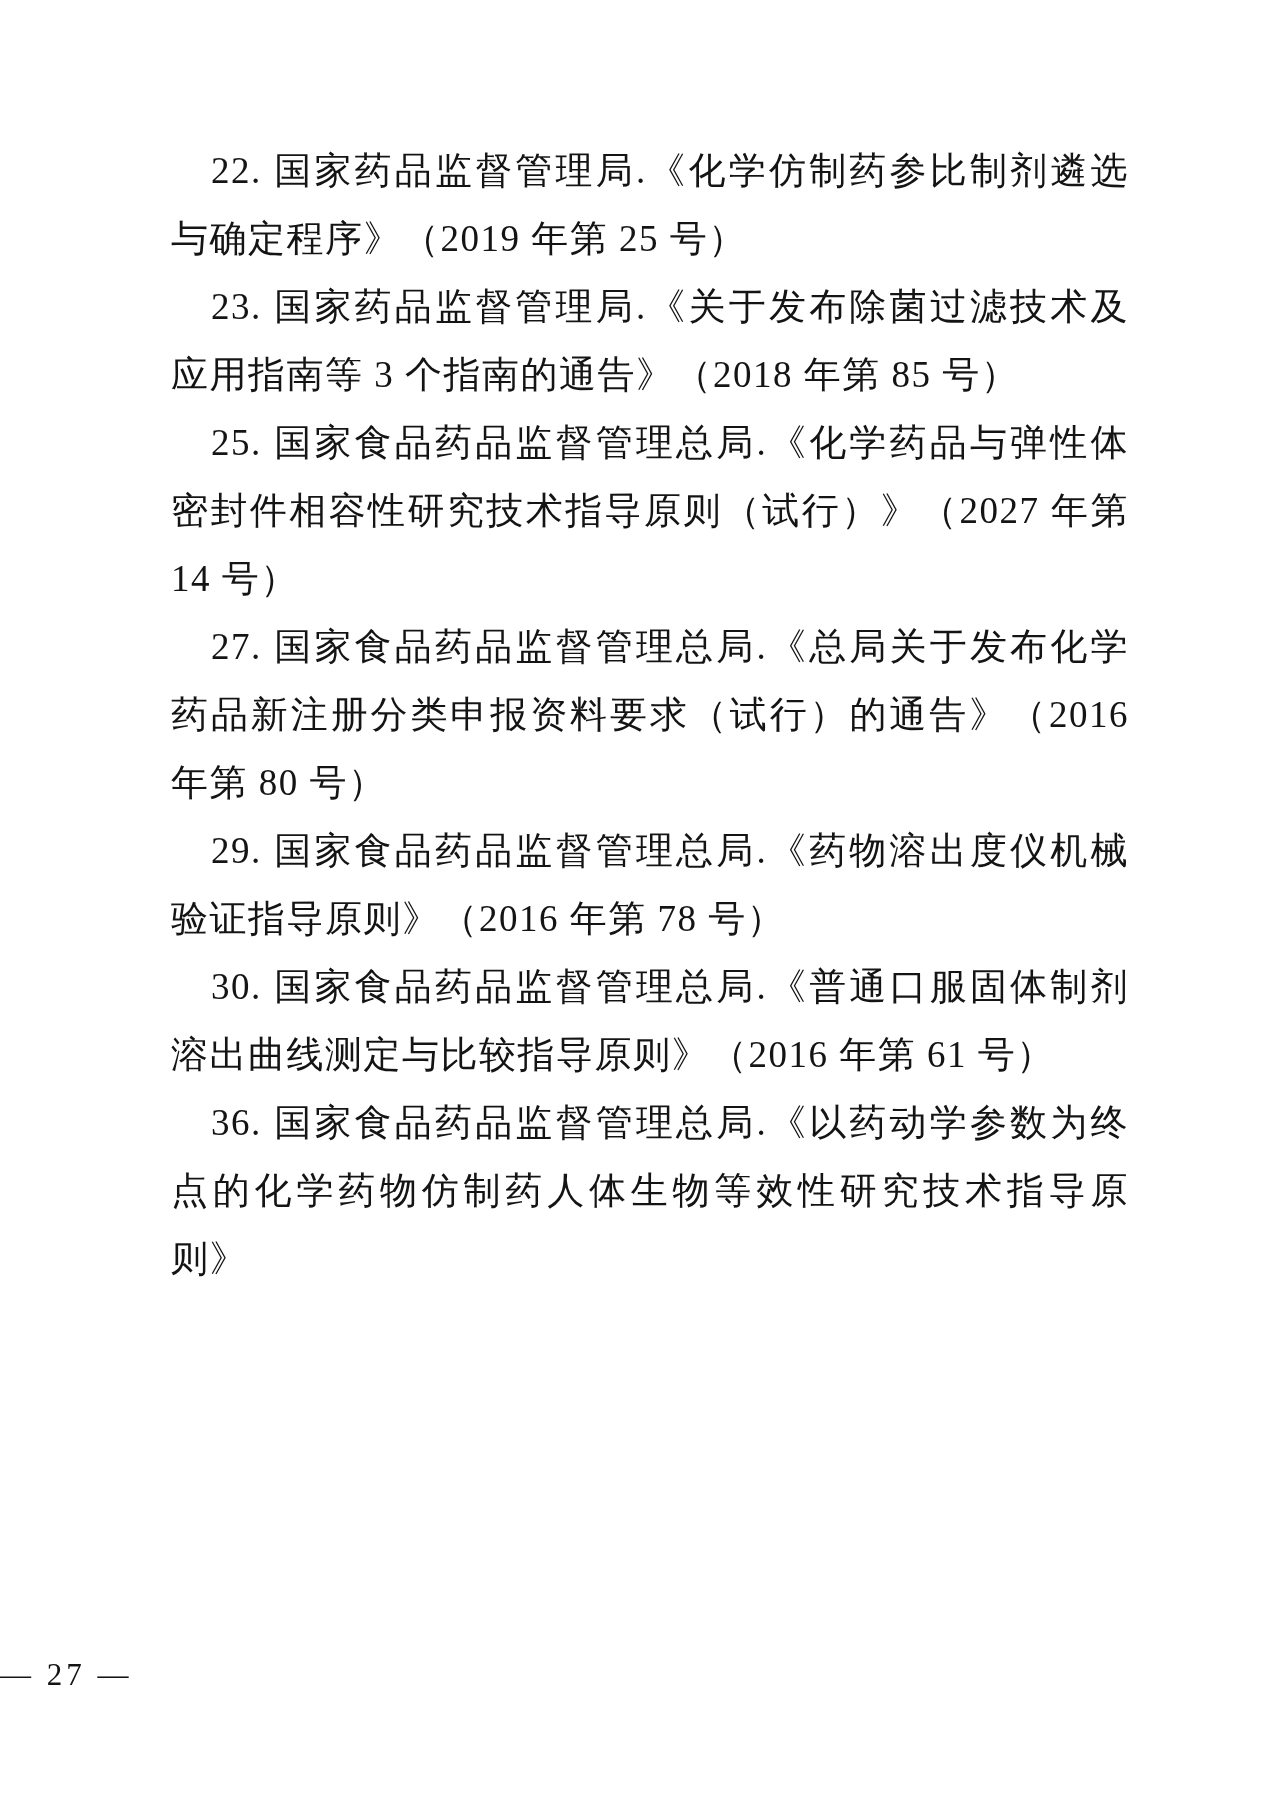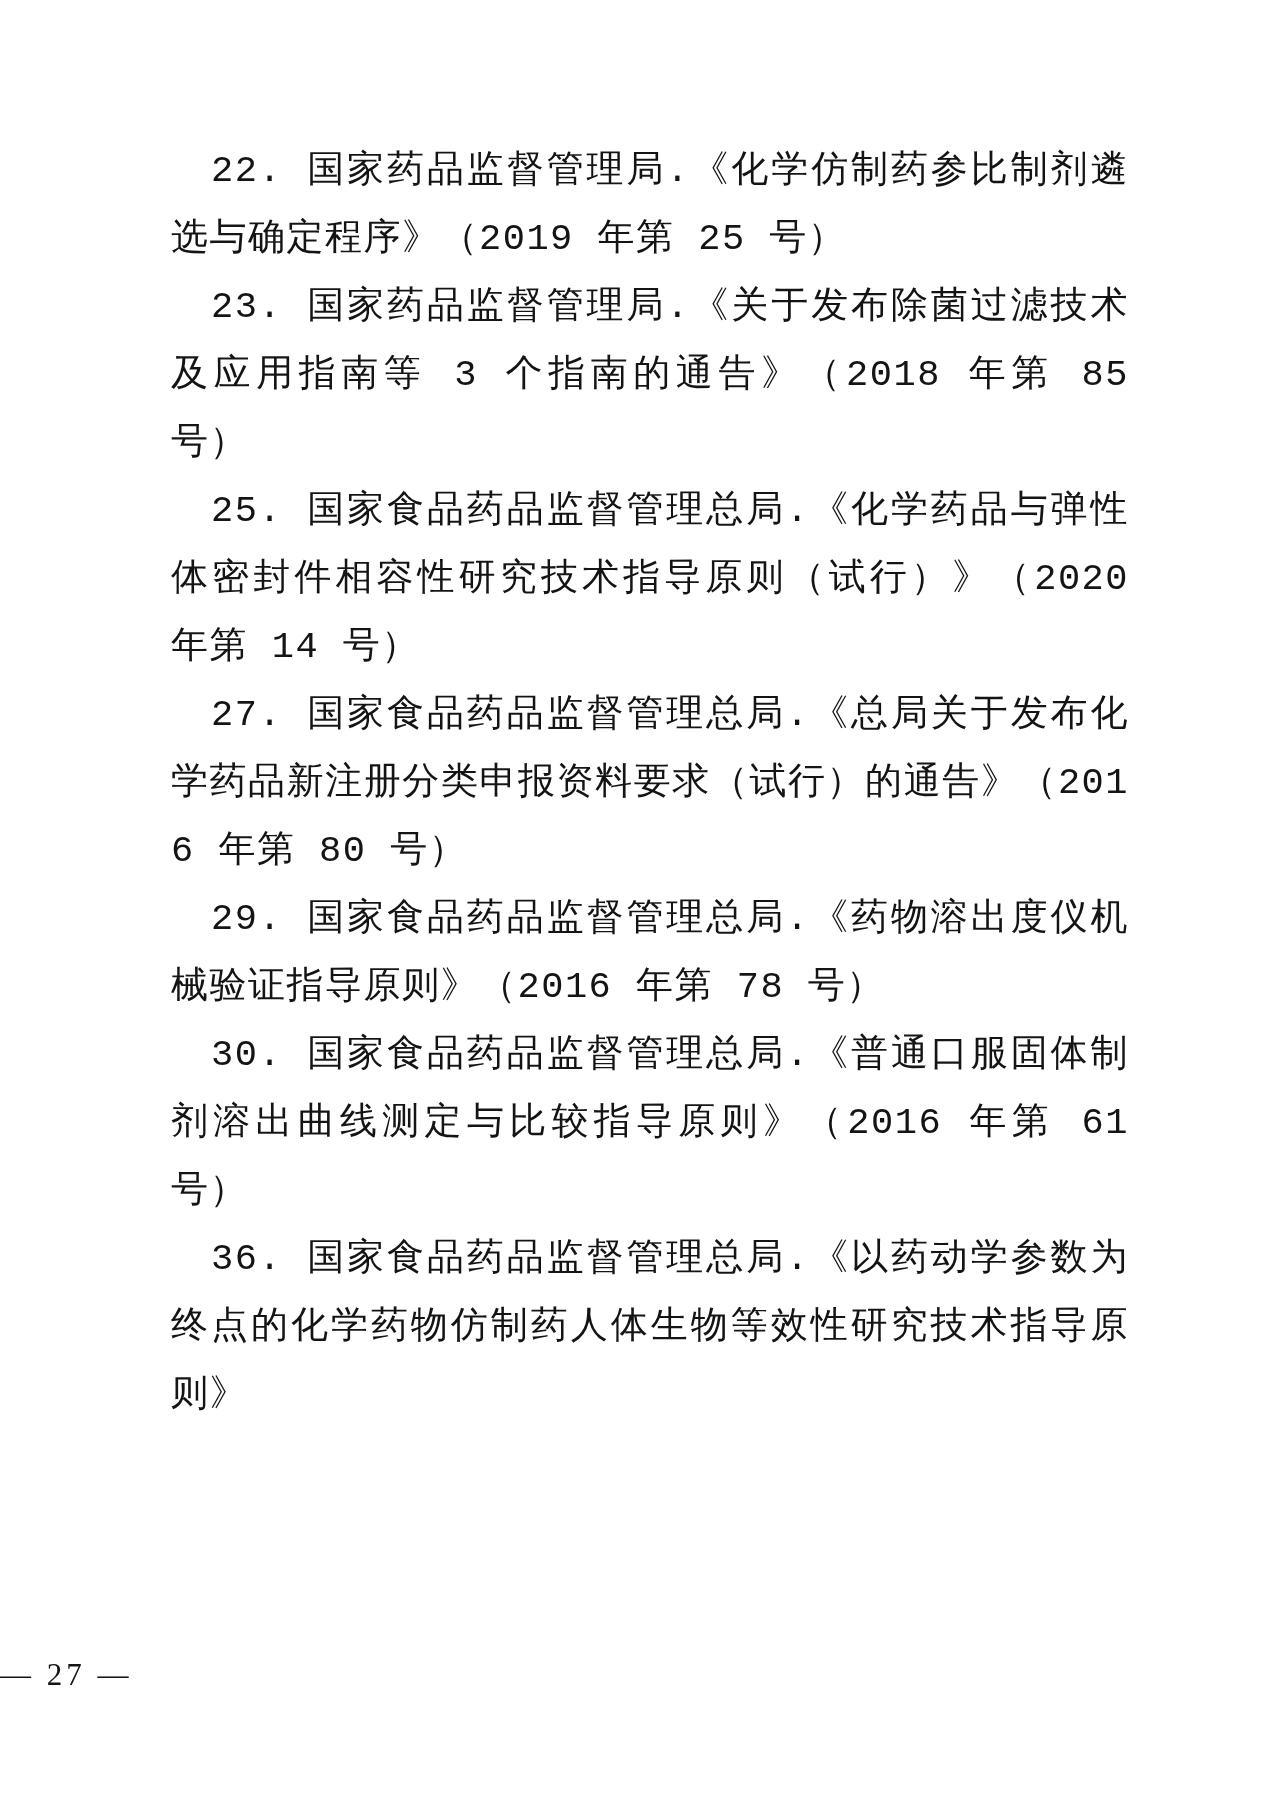--- a/index.html
+++ b/index.html
@@ -31,21 +31,20 @@
   }
   .ref {
     margin: 0;
     font-size: 37px;
     line-height: 68px;
     letter-spacing: 1.5px;
     text-align: justify;
     text-justify: inter-ideograph;
     text-indent: 40px;
     word-break: break-all;
-    font-family: Liberation Mono, monospace;
   }
   .footer {
     position: absolute;
     top: 1655px;
     left: 0;
     width: 1280px;
     text-align: left;
     font-size: 31px;
     line-height: 40px;
     letter-spacing: 4px;
@@ -53,21 +52,21 @@
   }
 </style>
 </head>
 <body>
 
 <div class="page">
 
   <div class="content">
     <p class="ref">22. 国家药品监督管理局.《化学仿制药参比制剂遴选与确定程序》（2019 年第 25 号）</p>
     <p class="ref">23. 国家药品监督管理局.《关于发布除菌过滤技术及应用指南等 3 个指南的通告》（2018 年第 85 号）</p>
-    <p class="ref">25. 国家食品药品监督管理总局.《化学药品与弹性体密封件相容性研究技术指导原则（试行）》（2020 年第 14 号）</p>
+    <p class="ref">25. 国家食品药品监督管理总局.《化学药品与弹性体密封件相容性研究技术指导原则（试行）》（2027 年第 14 号）</p>
     <p class="ref">27. 国家食品药品监督管理总局.《总局关于发布化学药品新注册分类申报资料要求（试行）的通告》（2016 年第 80 号）</p>
     <p class="ref">29. 国家食品药品监督管理总局.《药物溶出度仪机械验证指导原则》（2016 年第 78 号）</p>
     <p class="ref">30. 国家食品药品监督管理总局.《普通口服固体制剂溶出曲线测定与比较指导原则》（2016 年第 61 号）</p>
     <p class="ref">36. 国家食品药品监督管理总局.《以药动学参数为终点的化学药物仿制药人体生物等效性研究技术指导原则》</p>
   </div>
 
   <div class="footer">— 27 —</div>
 
 </div>
 

